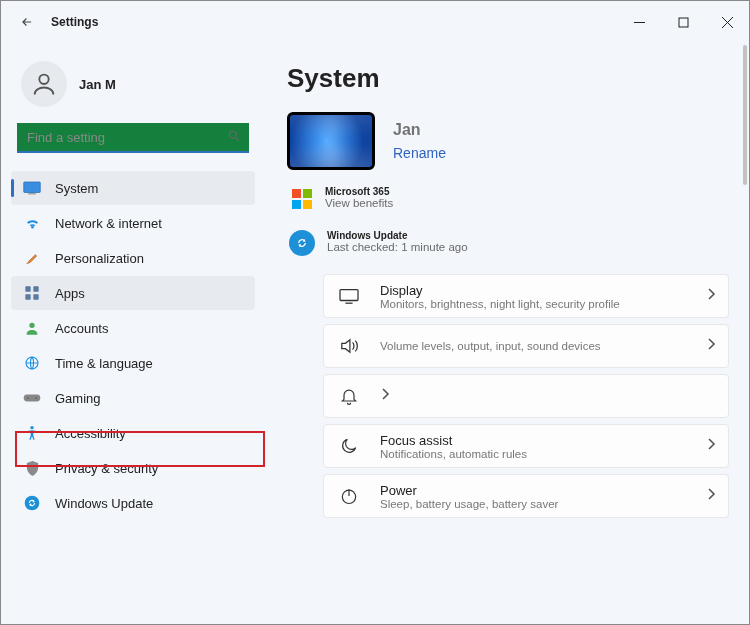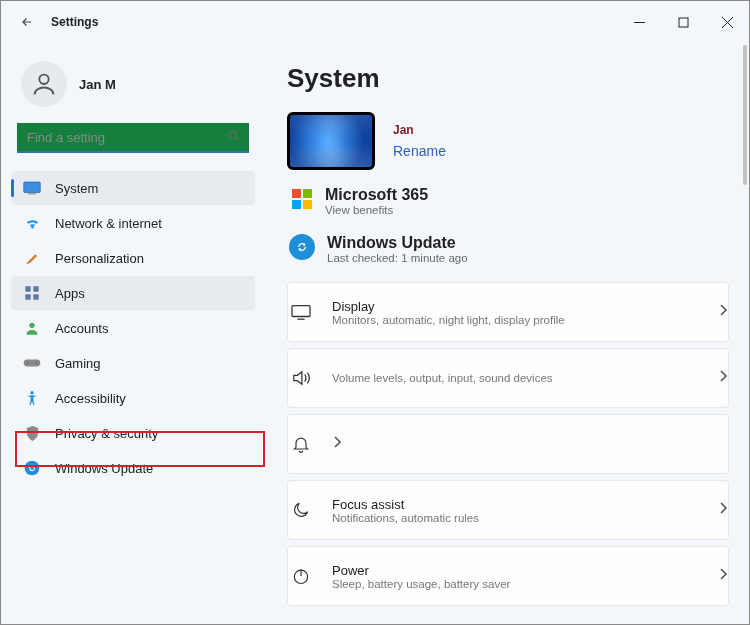--- a/index.html
+++ b/index.html
@@ -26,33 +26,33 @@
 .nav-item.selected::before { content: ""; position: absolute; left: 0; top: 8px; bottom: 8px; width: 3px; background: #2f6fbd; border-radius: 2px; }
 .nav-item.hovered { background: #e7eaef; }
 .nav-icon { width: 18px; height: 18px; display: flex; align-items: center; justify-content: center; flex-shrink: 0; }
 .highlight-box { position: absolute; border: 2px solid #d2232a; left: 14px; top: 430px; width: 250px; height: 36px; pointer-events: none; z-index: 50; }
 .main { flex: 1; padding: 20px 20px 0 26px; overflow-y: auto; position: relative; background: #f3f6fb; }
 .page-title { font-size: 26px; font-weight: 600; color: #222; margin-bottom: 18px; }
 .profile-block { display: flex; align-items: center; gap: 18px; margin-bottom: 10px; }
 .wallpaper { width: 88px; height: 58px; border-radius: 6px; border: 3px solid #000; background: radial-gradient(circle at 45% 50%, #3ea0ff 0%, #2a7de0 28%, #0a3f9e 70%); position: relative; overflow: hidden; }
 .wallpaper::before { content: ""; position: absolute; inset: -20% -20% -20% -20%; background: conic-gradient(from 180deg at 50% 50%, rgba(255,255,255,.35), rgba(255,255,255,0) 25%, rgba(255,255,255,.25) 50%, rgba(255,255,255,0) 75%, rgba(255,255,255,.35)); filter: blur(6px); }
 .profile-text { display: flex; flex-direction: column; gap: 6px; }
-.profile-name { font-size: 12px; font-weight: 600; color: #7f1d1d; }
+.profile-name { font-size: 16px; font-weight: 600; color: #737373; }
 .rename-link { font-size: 14px; color: #2f63c0; cursor: pointer; }
 .info-row { display: flex; gap: 30px; padding: 6px 0 8px 2px; }
 .info-item { display: flex; align-items: flex-start; gap: 10px; }
 .info-icon { width: 26px; height: 26px; display: flex; align-items: center; justify-content: center; flex-shrink: 0; }
 .info-text { display: flex; flex-direction: column; }
-.info-title { font-size: 16px; font-weight: 600; color: #222; }
+.info-title { font-size: 10px; font-weight: 600; color: #222; }
 .info-sub { font-size: 11.5px; color: #6a6a6a; }
 .info-sub a { color: #2f63c0; text-decoration: none; }
 .update-row { display: flex; align-items: flex-start; gap: 12px; padding: 10px 0 18px 2px; }
 .update-icon { width: 26px; height: 26px; border-radius: 50%; background: #1e90d8; display: flex; align-items: center; justify-content: center; color: #fff; flex-shrink: 0; }
 .cards { display: flex; flex-direction: column; gap: 6px; }
-.card { background: #fdfdfd; border: 1px solid #e7e7e7; border-radius: 4px; height: 60px; display: flex; align-items: center; padding: 0 0; gap: 18px; cursor: pointer; }
+.card { background: #fdfdfd; border: 1px solid #e7e7e7; border-radius: 4px; height: 44px; display: flex; align-items: center; padding: 0 12px; gap: 18px; cursor: pointer; margin-left: 36px; }
 .card-icon { width: 26px; height: 26px; display: flex; align-items: center; justify-content: center; color: #333; flex-shrink: 0; }
 .card-text { flex: 1; display: flex; flex-direction: column; }
 .card-title { font-size: 13px; color: #222; }
 .card-sub { font-size: 11.5px; color: #777; }
 .chev { color: #555; }
 .scrollbar { position: absolute; right: 2px; top: 2px; width: 4px; height: 140px; background: #c2c2c2; border-radius: 2px; }
 .ms365-icon { width: 20px; height: 20px; display: grid; grid-template-columns: 1fr 1fr; grid-template-rows: 1fr 1fr; gap: 2px; }
 .ms365-icon span:nth-child(1){background:#f25022;} .ms365-icon span:nth-child(2){background:#7fba00;} .ms365-icon span:nth-child(3){background:#00a4ef;} .ms365-icon span:nth-child(4){background:#ffb900;}
 .cloud-icon { width: 22px; height: 14px; background: #1a8fe3; border-radius: 8px 8px 6px 6px; position: relative; }
 .cloud-icon::before { content:""; position:absolute; width:10px; height:10px; background:#1a8fe3; border-radius:50%; top:-5px; left:4px; }
@@ -155,20 +155,29 @@
         <span class="nav-icon">
             <svg width="16" height="16" viewBox="0 0 24 24" fill="#4aaa5a">
               <circle cx="12" cy="8" r="4"></circle>
               <path d="M4 21c0-4 4-6 8-6s8 2 8 6v1H4v-1z"></path>
             </svg>
           </span>
         <span>Accounts</span>
       </div>
       <div class="nav-item">
         <span class="nav-icon">
+            <svg width="16" height="16" viewBox="0 0 24 24" fill="none" stroke="#1a8fe3" stroke-width="1.6">
+              <circle cx="12" cy="12" r="9"></circle>
+              <path d="M3 12h18M12 3c3 3 3 15 0 18M12 3c-3 3-3 15 0 18"></path>
+            </svg>
+          </span>
+        <span>Time &amp; language</span>
+      </div>
+      <div class="nav-item">
+        <span class="nav-icon">
             <svg width="18" height="14" viewBox="0 0 26 18" fill="#888">
               <rect x="1" y="4" width="24" height="10" rx="5"></rect>
               <circle cx="7" cy="9" r="1.2" fill="#555"></circle>
               <circle cx="19" cy="9" r="1.2" fill="#555"></circle>
             </svg>
           </span>
         <span>Gaming</span>
       </div>
       <div class="nav-item">
         <span class="nav-icon">
@@ -242,21 +251,21 @@
     <div class="cards">
       <div class="card">
         <span class="card-icon">
             <svg width="22" height="18" viewBox="0 0 24 20" fill="none" stroke="currentColor" stroke-width="1.4">
               <rect x="2" y="3" width="20" height="12" rx="1"></rect>
               <path d="M8 18h8"></path>
             </svg>
           </span>
         <div class="card-text">
             <span class="card-title">Display</span>
-            <span class="card-sub">Monitors, automatic, night light, display profile</span>
+            <span class="card-sub">Monitors, brightness, night light, security profile</span>
           </div>
         <span class="chev"><svg width="10" height="14" viewBox="0 0 10 14" fill="none" stroke="currentColor" stroke-width="1.6">
               <path d="M3 2l5 5-5 5"></path>
             </svg></span>
       </div>
       <div class="card">
         <span class="card-icon">
             <svg width="22" height="18" viewBox="0 0 24 20" fill="none" stroke="currentColor" stroke-width="1.4">
               <path d="M4 7h4l5-4v14l-5-4H4V7z"></path>
               <path d="M16 6c2 2 2 6 0 8M19 4c3 3 3 9 0 12"></path>

